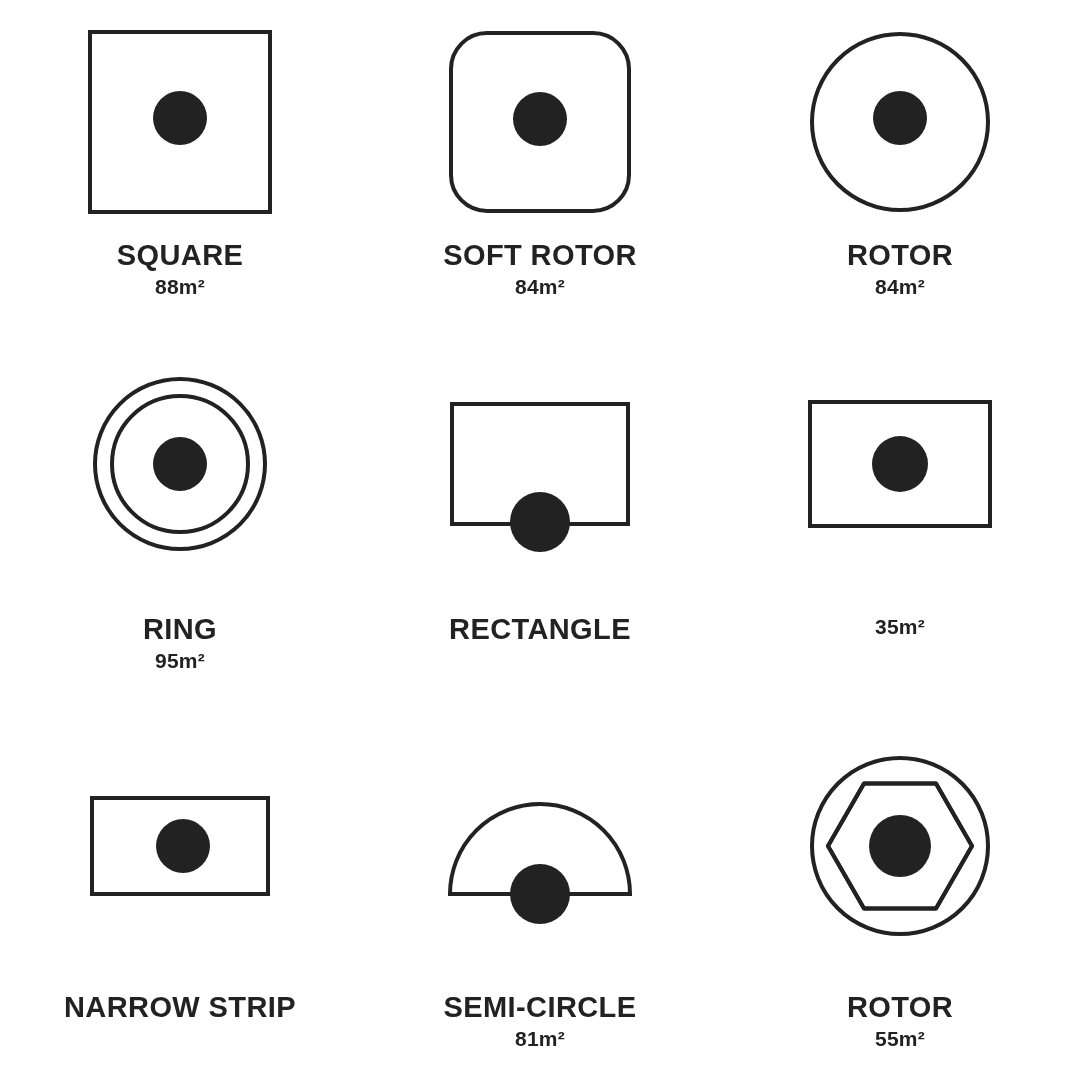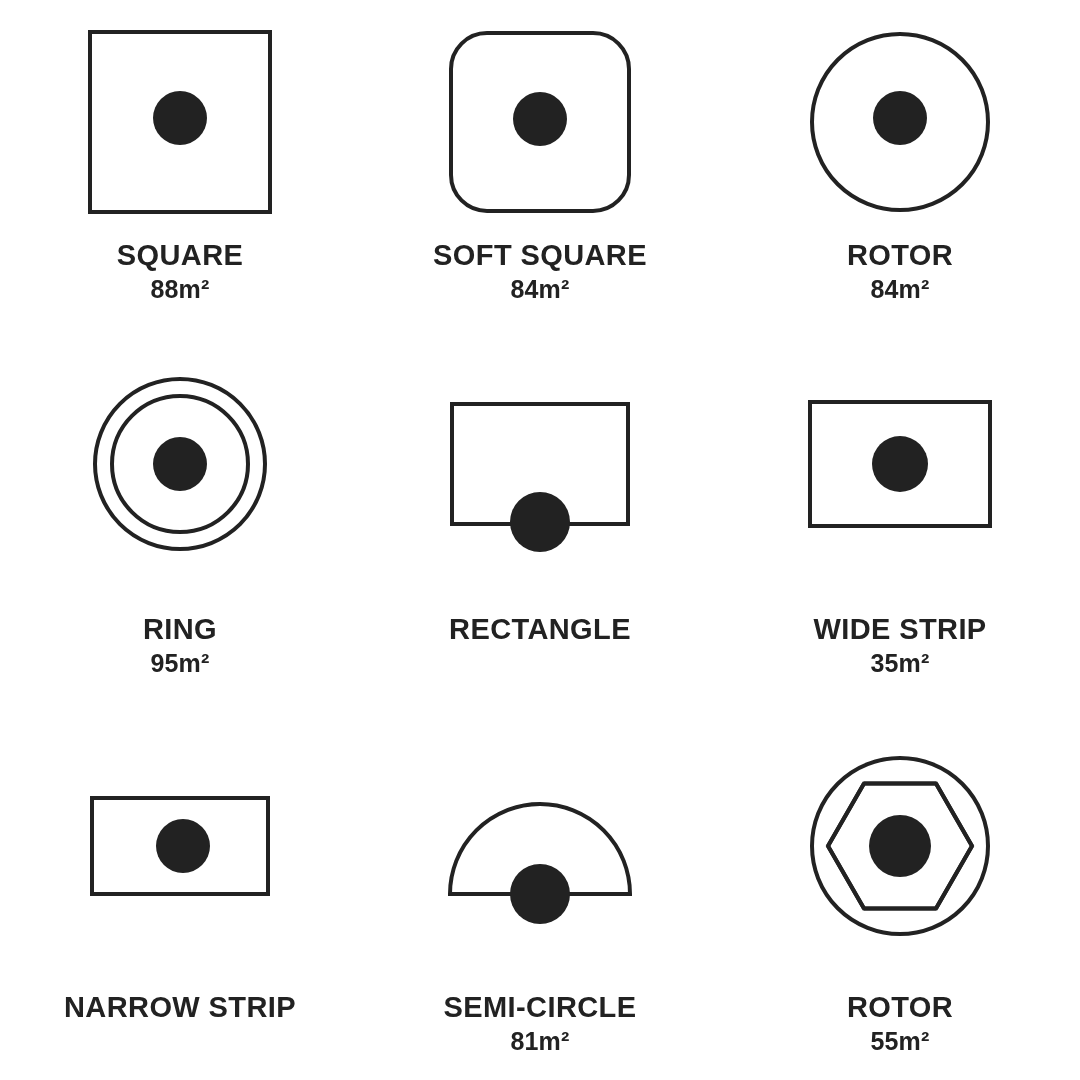--- a/index.html
+++ b/index.html
@@ -57,21 +57,21 @@
     user-select: none;
   }
   .cap-name {
     font-size: 29px;
     font-weight: 700;
     letter-spacing: 0.4px;
     white-space: nowrap;
     display: block;
   }
   .cap-area {
-    font-size: 25px;
+    font-size: 21px;
     font-weight: 700;
     letter-spacing: 0.2px;
     white-space: nowrap;
     display: block;
     margin-top: 3px;
   }
   
   .cell-0 .figure, .cell-1 .figure, .cell-2 .figure { margin-top: 22px; }
   .cell-0 .caption, .cell-1 .caption, .cell-2 .caption { margin-top: 16px; }
 
@@ -101,21 +101,21 @@
     </div>
 
     <div class="cell cell-1">
       <div class="figure">
         <svg width="200" height="200" viewBox="-100 -100 200 200">
           <rect x="-89" y="-89" width="178" height="178" rx="36" ry="36" fill="none" stroke="#222222" stroke-width="4"></rect>
           <circle cx="0" cy="-3" r="27" fill="#222222"></circle>
         </svg>
       </div>
       <div class="caption">
-        <span class="cap-name">SOFT SQUARE</span>
+        <span class="cap-name">SOFT ROTOR</span>
         <span class="cap-area">84m²</span>
       </div>
     </div>
 
     <div class="cell cell-2">
       <div class="figure">
         <svg width="200" height="200" viewBox="-100 -100 200 200">
           <circle cx="0" cy="0" r="88" fill="none" stroke="#222222" stroke-width="4"></circle>
           <circle cx="0" cy="-4" r="27" fill="#222222"></circle>
         </svg>
@@ -153,21 +153,20 @@
     </div>
 
     <div class="cell cell-5">
       <div class="figure">
         <svg width="200" height="200" viewBox="-100 -100 200 200">
           <rect x="-90" y="-62" width="180" height="124" fill="none" stroke="#222222" stroke-width="4"></rect>
           <circle cx="0" cy="0" r="28" fill="#222222"></circle>
         </svg>
       </div>
       <div class="caption">
-        <span class="cap-name">WIDE STRIP</span>
         <span class="cap-area">35m²</span>
       </div>
     </div>
 
     <div class="cell cell-6">
       <div class="figure">
         <svg width="200" height="200" viewBox="-100 -100 200 200">
           <rect x="-88" y="-48" width="176" height="96" fill="none" stroke="#222222" stroke-width="4"></rect>
           <circle cx="3" cy="0" r="27" fill="#222222"></circle>
         </svg>

